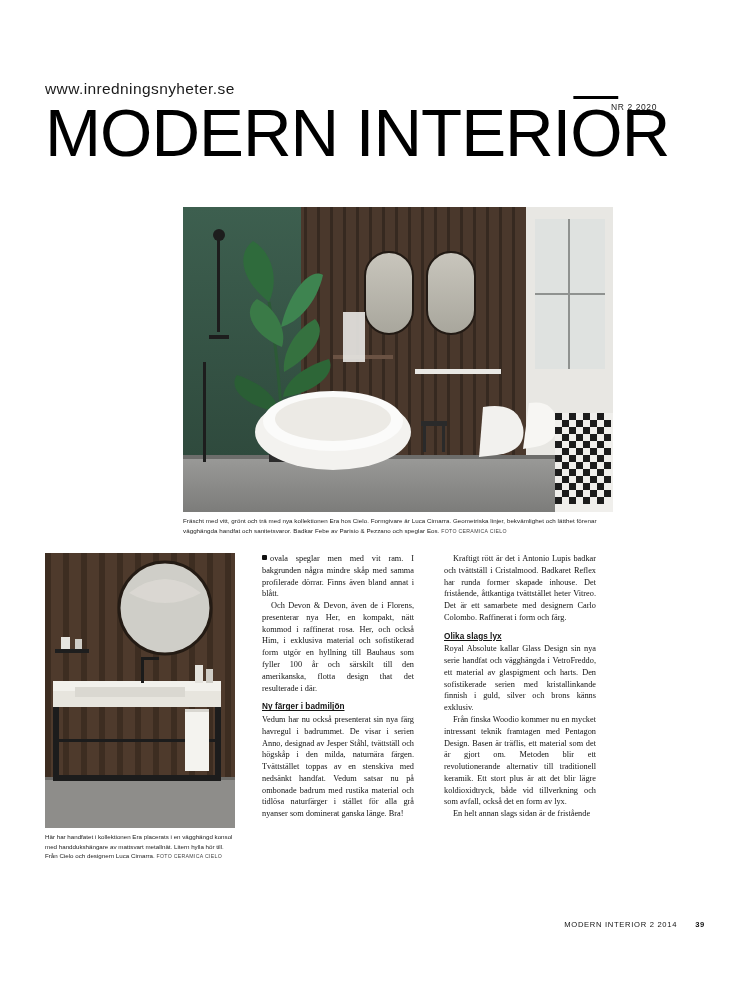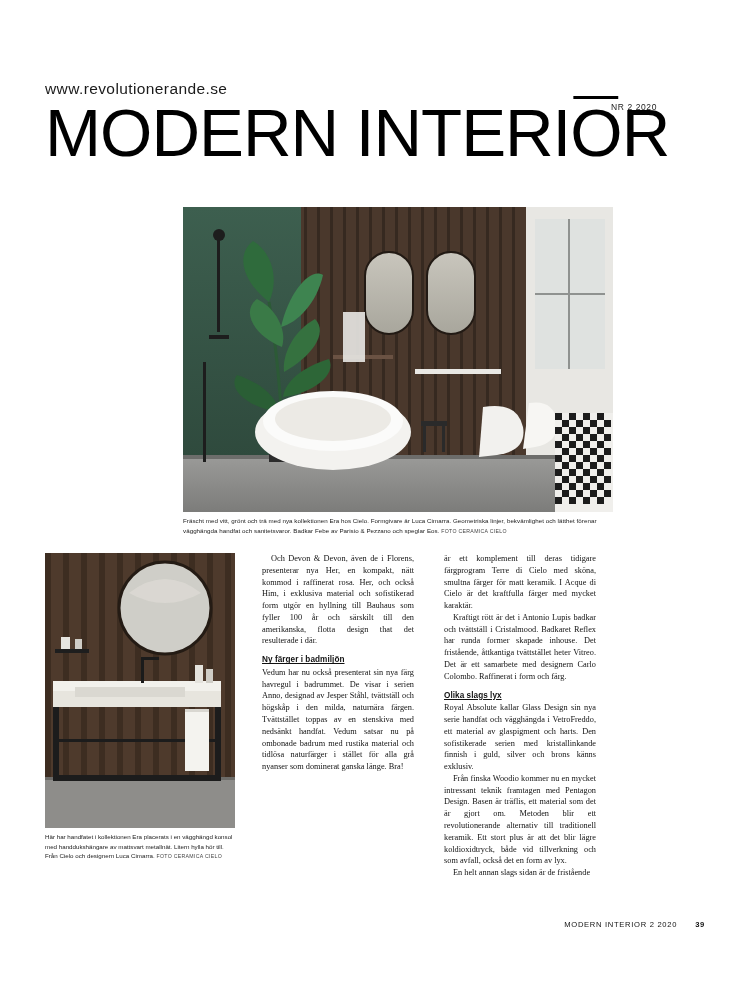--- a/index.html
+++ b/index.html
@@ -168,21 +168,21 @@
     color: #111;
   }
   .footer .pg { font-weight: bold; margin-left: 18px; }
 </style>
 </head>
 <body>
 
 <div class="page">
 
   <div class="masthead">
-    <div class="site-url">www.revolutionerande.se</div>
+    <div class="site-url">www.inredningsnyheter.se</div>
     <div class="issue-line">NR 2 2020</div>
     <h1 class="logo"><span>MODERN INTERI</span><span class="macron">O</span><span>R</span></h1>
   </div>
 
   <div class="hero">
     <svg class="hero-svg" viewBox="0 0 430 305" preserveAspectRatio="none">
       <defs>
         <linearGradient id="wallg" x1="0" y1="0" x2="0" y2="1">
           <stop offset="0" stop-color="#3d5f4f"></stop>
           <stop offset="1" stop-color="#2f4a3d"></stop>
@@ -378,31 +378,31 @@
       <rect x="161" y="116" width="7" height="14" fill="#cfcdc6"></rect>
     </svg>
   </div>
 
   <div class="side-caption">
     <span>Här har handfatet i kollektionen Era placerats i en vägghängd konsol med handdukshängare av mattsvart metallnät. Litern hylla hör till. Från Cielo och designern Luca Cimarra.</span>
     <span class="credit">FOTO CERAMICA CIELO</span>
   </div>
 
   <div class="col mid">
+    <p class="noindent"><span class="bullet"></span><span>ovala speglar men med vit ram. I bakgrunden några mindre skåp med samma profilerade dörrar. Finns även bland annat i blått.</span></p>
     <p>Och Devon &amp; Devon, även de i Florens, presenterar nya Her, en kompakt, nätt kommod i raffinerat rosa. Her, och också Him, i exklusiva material och sofistikerad form utgör en hyllning till Bauhaus som fyller 100 år och särskilt till den amerikanska, flotta design that det resulterade i där.</p>
     <h3>Ny färger i badmiljön</h3>
     <p class="noindent">Vedum har nu också presenterat sin nya färg havregul i badrummet. De visar i serien Anno, designad av Jesper Ståhl, tvättställ och högskåp i den milda, naturnära färgen. Tvättstället toppas av en stenskiva med nedsänkt handfat. Vedum satsar nu på ombonade badrum med rustika material och tidlösa naturfärger i stället för alla grå nyanser som dominerat ganska länge. Bra!</p>
   </div>
 
   <div class="col right">
-    <p class="noindent">är ett komplement till deras tidigare färgprogram Terre di Cielo med sköna, smultna färger för matt keramik. I Acque di Cielo är det kraftfulla färger med mycket karaktär.</p>
     <p>Kraftigt rött är det i Antonio Lupis badkar och tvättställ i Cristalmood. Badkaret Reflex har runda former skapade inhouse. Det fristående, åttkantiga tvättstället heter Vitreo. Det är ett samarbete med designern Carlo Colombo. Raffinerat i form och färg.</p>
     <h3>Olika slags lyx</h3>
     <p class="noindent">Royal Absolute kallar Glass Design sin nya serie handfat och vägghängda i VetroFreddo, ett material av glaspigment och harts. Den sofistikerade serien med kristallinkande finnish i guld, silver och brons känns exklusiv.</p>
     <p>Från finska Woodio kommer nu en mycket intressant teknik framtagen med Pentagon Design. Basen är träflis, ett material som det är gjort om. Metoden blir ett revolutionerande alternativ till traditionell keramik. Ett stort plus är att det blir lägre koldioxidtryck, både vid tillverkning och som avfall, också det en form av lyx.</p>
     <p>En helt annan slags sidan är de fristående</p>
   </div>
 
   <div class="footer">
-    <span>MODERN INTERIOR 2 2020</span><span class="pg">39</span>
+    <span>MODERN INTERIOR 2 2014</span><span class="pg">39</span>
   </div>
 
 </div>
 
 </body></html>

